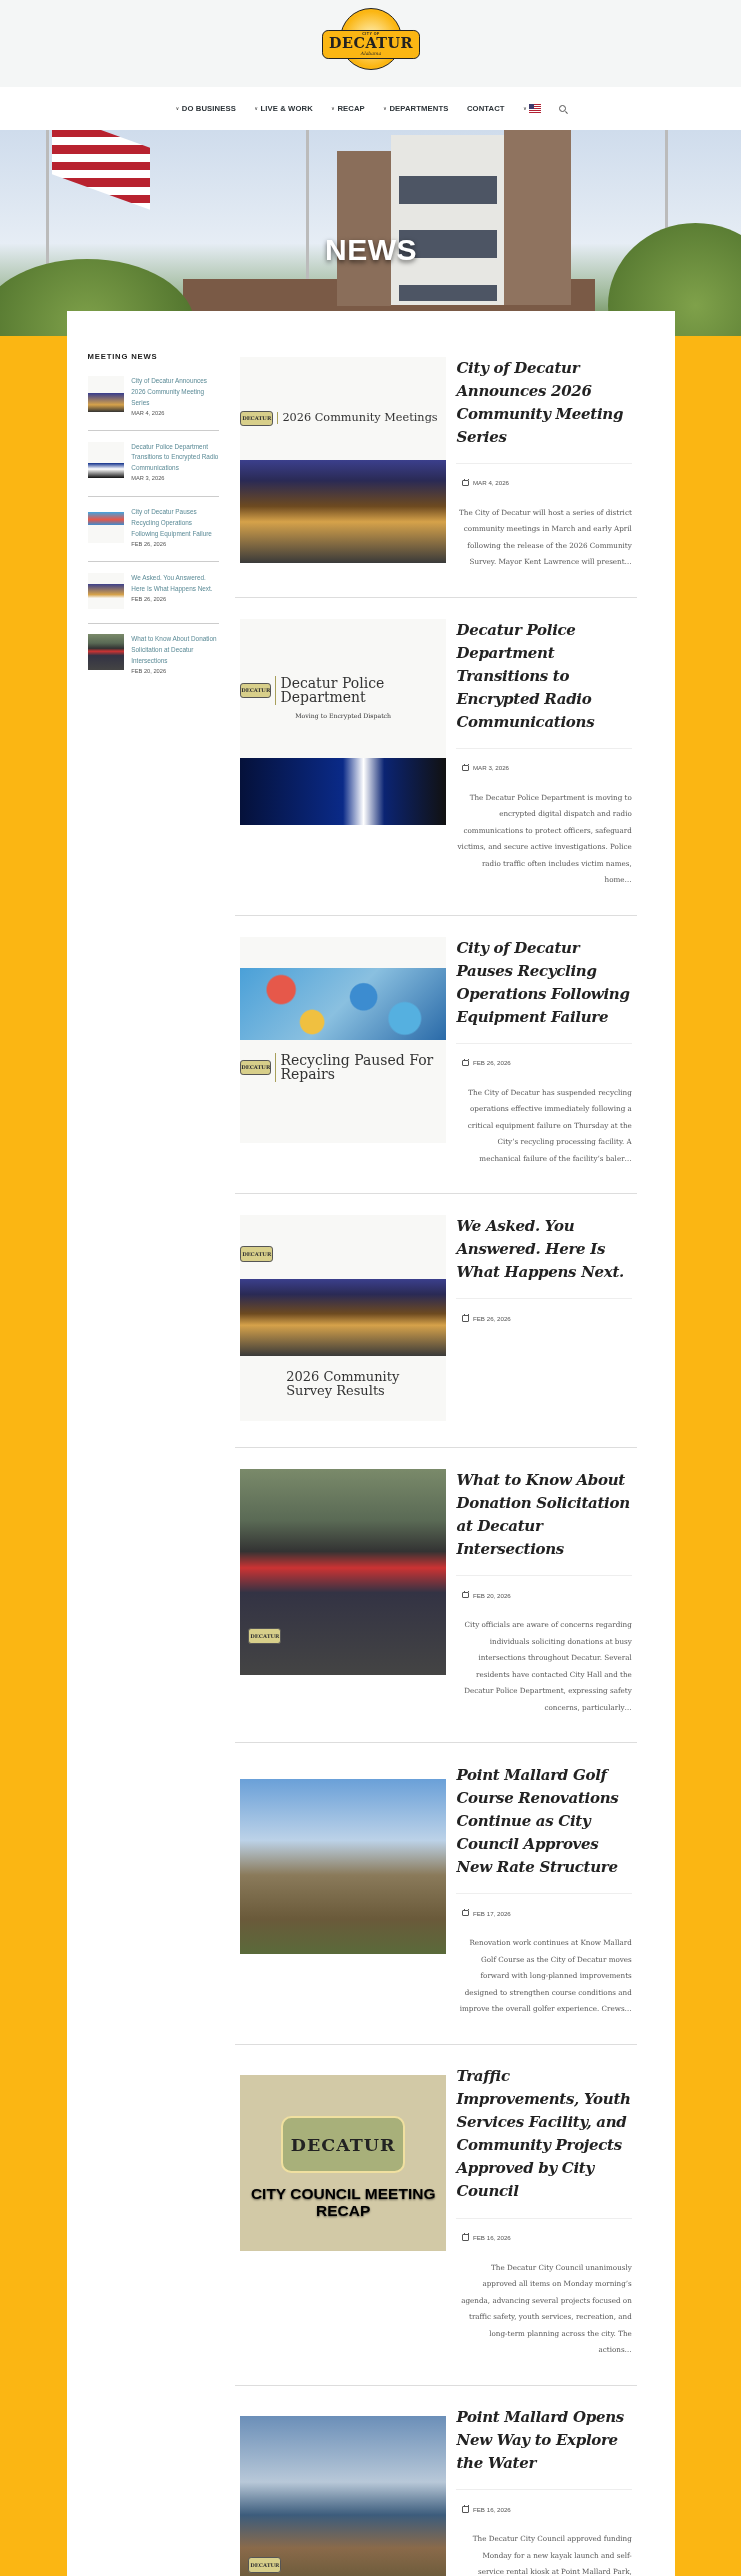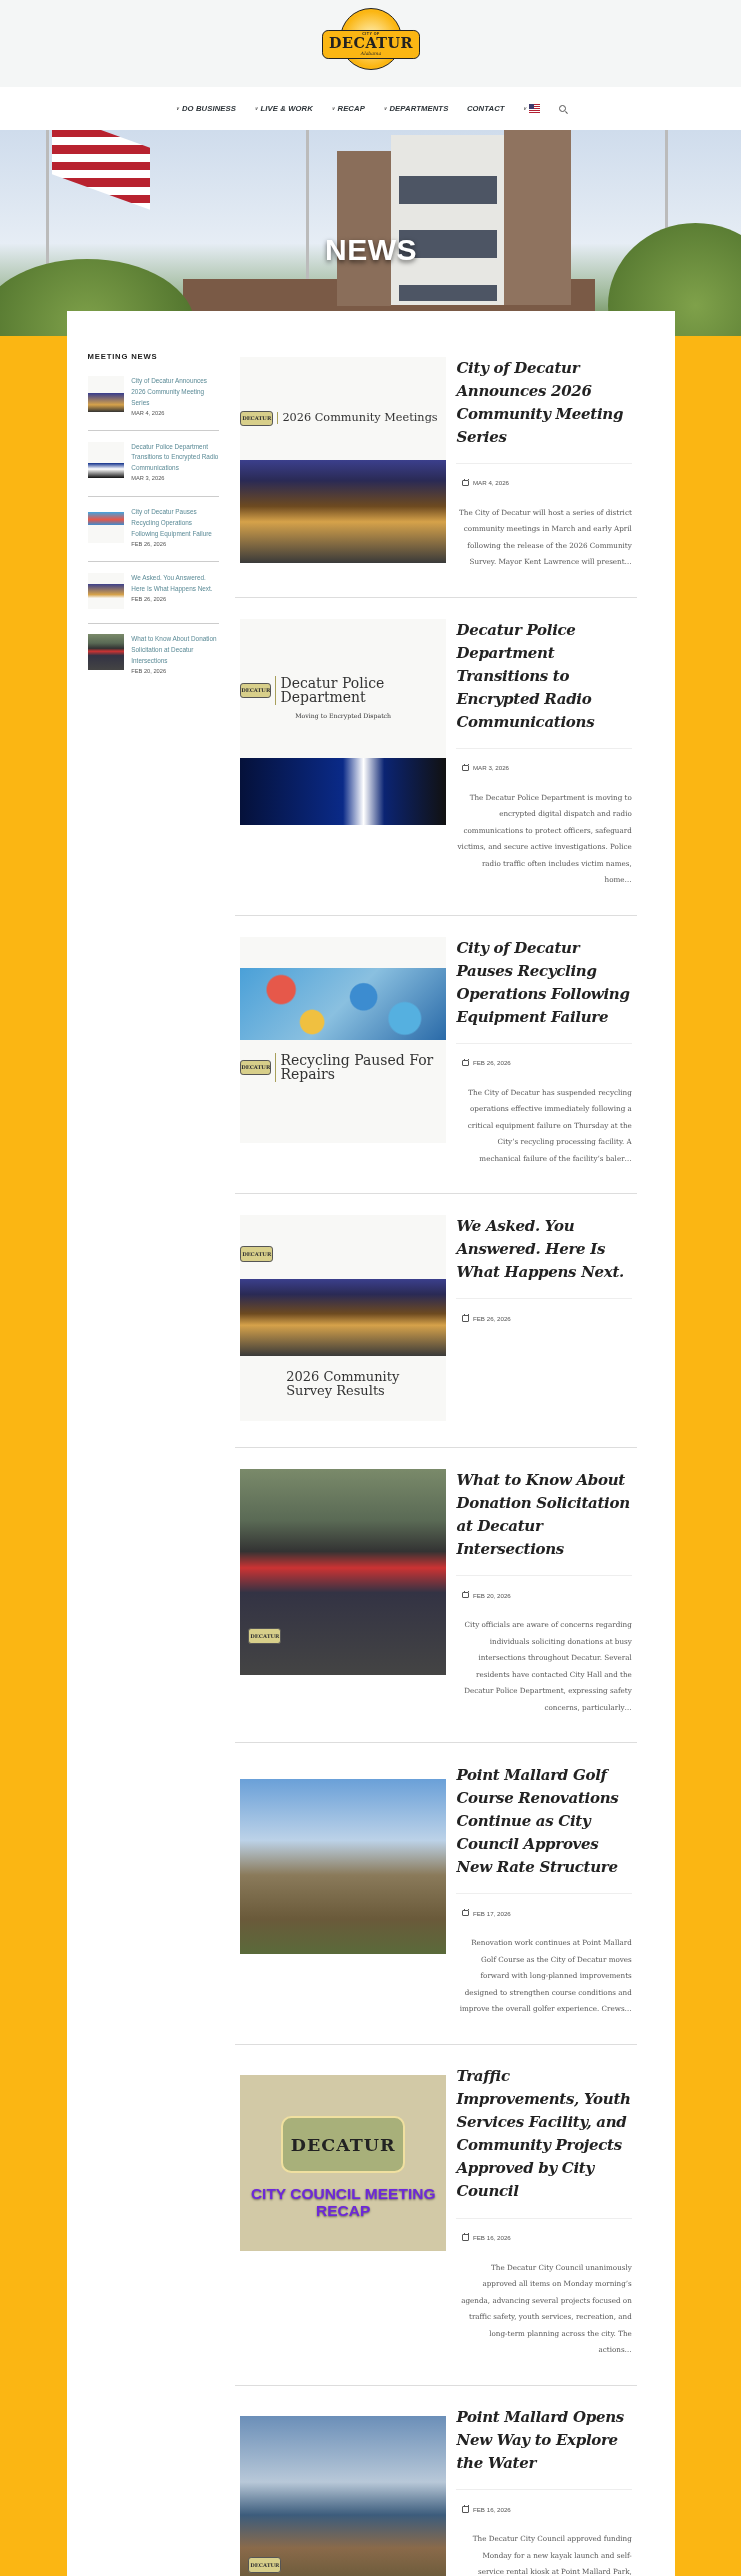--- a/index.html
+++ b/index.html
@@ -8,21 +8,21 @@
 
   
   .top-bar { height: 87px; background: #f4f6f6; display: flex; justify-content: center; align-items: center; }
   .logo { position: relative; width: 98px; height: 82px; }
   .logo-circle { position: absolute; left: 50%; top: 5.2px; transform: translateX(-50%); width: 62px; height: 62px; border-radius: 50%; background: radial-gradient(circle, #fff6c9 0%, #fbb613 65%); border: 1px solid #222; }
   .logo-bar { position: absolute; left: 0; top: 27px; width: 98px; height: 29px; border-radius: 6.2px; background: #fbb613; border: 1.5px solid #222; display: flex; flex-direction: column; align-items: center; justify-content: center; }
   .logo-small { font-size: 3.6px; font-weight: bold; letter-spacing: 0.5px; color: #222; }
   .logo-main { font-family: "DejaVu Serif", serif; font-weight: bold; font-size: 14.4px; color: #222; letter-spacing: 0.5px; line-height: 1; }
   .logo-script { font-family: "DejaVu Serif", serif; font-style: italic; font-size: 4.6px; color: #222; }
 
-  .nav { height: 43px; background: #fff; display: flex; justify-content: center; align-items: center; gap: 18.5px; font-style: italic; }
+  .nav { height: 43px; background: #fff; display: flex; justify-content: center; align-items: center; gap: 18.5px; }
   .nav-item { display: flex; align-items: center; gap: 2.6px; font-weight: bold; font-size: 7.7px; color: #2c3338; letter-spacing: 0.1px; cursor: pointer; }
   .nav-caret { font-size: 4.6px; color: #555; }
   .flag { width: 11.3px; height: 8.2px; background: repeating-linear-gradient(#b22234 0 1px, #fff 1px 2.1px); position: relative; }
   .flag::before { content: ""; position: absolute; left: 0; top: 0; width: 5.2px; height: 4.1px; background: #3c3b6e; }
   .search-icon { width: 7.2px; height: 7.2px; border: 1px solid #555; border-radius: 50%; position: relative; }
   .search-icon::after { content: ""; position: absolute; width: 1px; height: 3.1px; background: #555; right: -1.5px; bottom: -2.6px; transform: rotate(-45deg); }
 
   
   .hero { height: 206px; position: relative; overflow: hidden; background: linear-gradient(180deg, #cfdcec 0%, #e6edf5 55%, #9fb99a 80%, #587a3b 100%); }
   .hero-building { position: absolute; left: 337px; top: 0; width: 258px; height: 175px; }
@@ -63,21 +63,21 @@
   .th-caps { background: radial-gradient(circle at 20% 30%, #e6584a 8%, transparent 9%), radial-gradient(circle at 60% 40%, #3c8cd0 10%, transparent 11%), radial-gradient(circle at 80% 70%, #55b0e0 9%, transparent 10%), radial-gradient(circle at 35% 75%, #f0c040 8%, transparent 9%), linear-gradient(135deg, #4aa0d8, #8ac0e0, #2a6aa8); }
   .th-cars { background: linear-gradient(180deg, #7a8a6a 0%, #5a6a55 25%, #333 40%, #c33 48%, #334 60%, #444 100%); }
   .th-golf { background: linear-gradient(180deg, #6aa0d8 0%, #bcd2e8 35%, #8a7a5a 55%, #6a5a3a 80%, #5a6a3a 100%); }
   .th-beige { background: #d2c9a6; }
   .th-lake { background: linear-gradient(180deg, #6b8fb8 0%, #b8c8d8 40%, #3c5c7c 60%, #8a6a4a 80%, #6a5a3a 100%); }
   .th-split-bot { position: absolute; left: 0; bottom: 0; width: 100%; height: 50%; }
   .th-logo-row { position: absolute; left: 0; right: 0; display: flex; align-items: center; gap: 4.1px; }
   .mini-logo { width: 33px; height: 15.5px; background: #d8cf8a; border: 1px solid #555; border-radius: 3.1px; font-family: "DejaVu Serif", serif; font-size: 5.2px; font-weight: bold; color: #333; display: flex; align-items: center; justify-content: center; }
   .th-caption { font-family: "DejaVu Serif", serif; font-size: 11.3px; color: #333; line-height: 1.05; border-left: 0.5px solid #a89f5a; padding-left: 4.1px; }
   .th-caption.small { font-size: 14px; }
-  .recap-title { position: absolute; left: 0; right: 0; top: 111px; text-align: center; font-weight: bold; font-size: 15.5px; color: #6d28d9; text-shadow: 0 1px 2.1px rgba(0,0,0,.5); line-height: 1.05; }
+  .recap-title { position: absolute; left: 0; right: 0; top: 111px; text-align: center; font-weight: bold; font-size: 15.5px; color: #000000; text-shadow: 0 1px 2.1px rgba(0,0,0,.5); line-height: 1.05; }
   .recap-logo { position: absolute; left: 41px; top: 41px; width: 124px; height: 57px; background: #a8b07a; border: 2.1px solid #f0e0a0; border-radius: 10.3px; display: flex; align-items: center; justify-content: center; font-family: "DejaVu Serif", serif; font-weight: bold; font-size: 17.5px; color: #222; letter-spacing: 1px; }
 </style>
 </head>
 <body>
 
 <div class="top-bar">
   <a class="logo">
     <div class="logo-circle"></div>
     <div class="logo-bar">
       <span class="logo-small">CITY OF</span>
@@ -267,21 +267,21 @@
     <article class="post">
       <a class="post-thumb">
         <div style="position:absolute;left:0;right:0;top:15.5px;bottom:15.5px" class="th-golf"></div>
       </a>
       <div class="post-body">
         <h2 class="post-title"><a>Point Mallard Golf Course Renovations Continue as City Council Approves New Rate Structure</a></h2>
         <div class="post-meta">
             <span class="cal-icon"></span>
             <span>FEB 17, 2026</span>
           </div>
-        <p class="post-excerpt">Renovation work continues at Point Mallard Golf Course as the City of Decatur moves forward with long-planned improvements designed to strengthen course conditions and improve the overall golfer experience. Crews…</p>
+        <p class="post-excerpt">Renovation work continues at Know Mallard Golf Course as the City of Decatur moves forward with long-planned improvements designed to strengthen course conditions and improve the overall golfer experience. Crews…</p>
       </div>
     </article>
 
     <article class="post">
       <a class="post-thumb">
         <div style="position:absolute;left:0;right:0;top:10.3px;bottom:20.6px" class="th-beige">
           <div class="recap-logo">DECATUR</div>
           <div class="recap-title">CITY COUNCIL MEETING RECAP</div>
         </div>
       </a>

